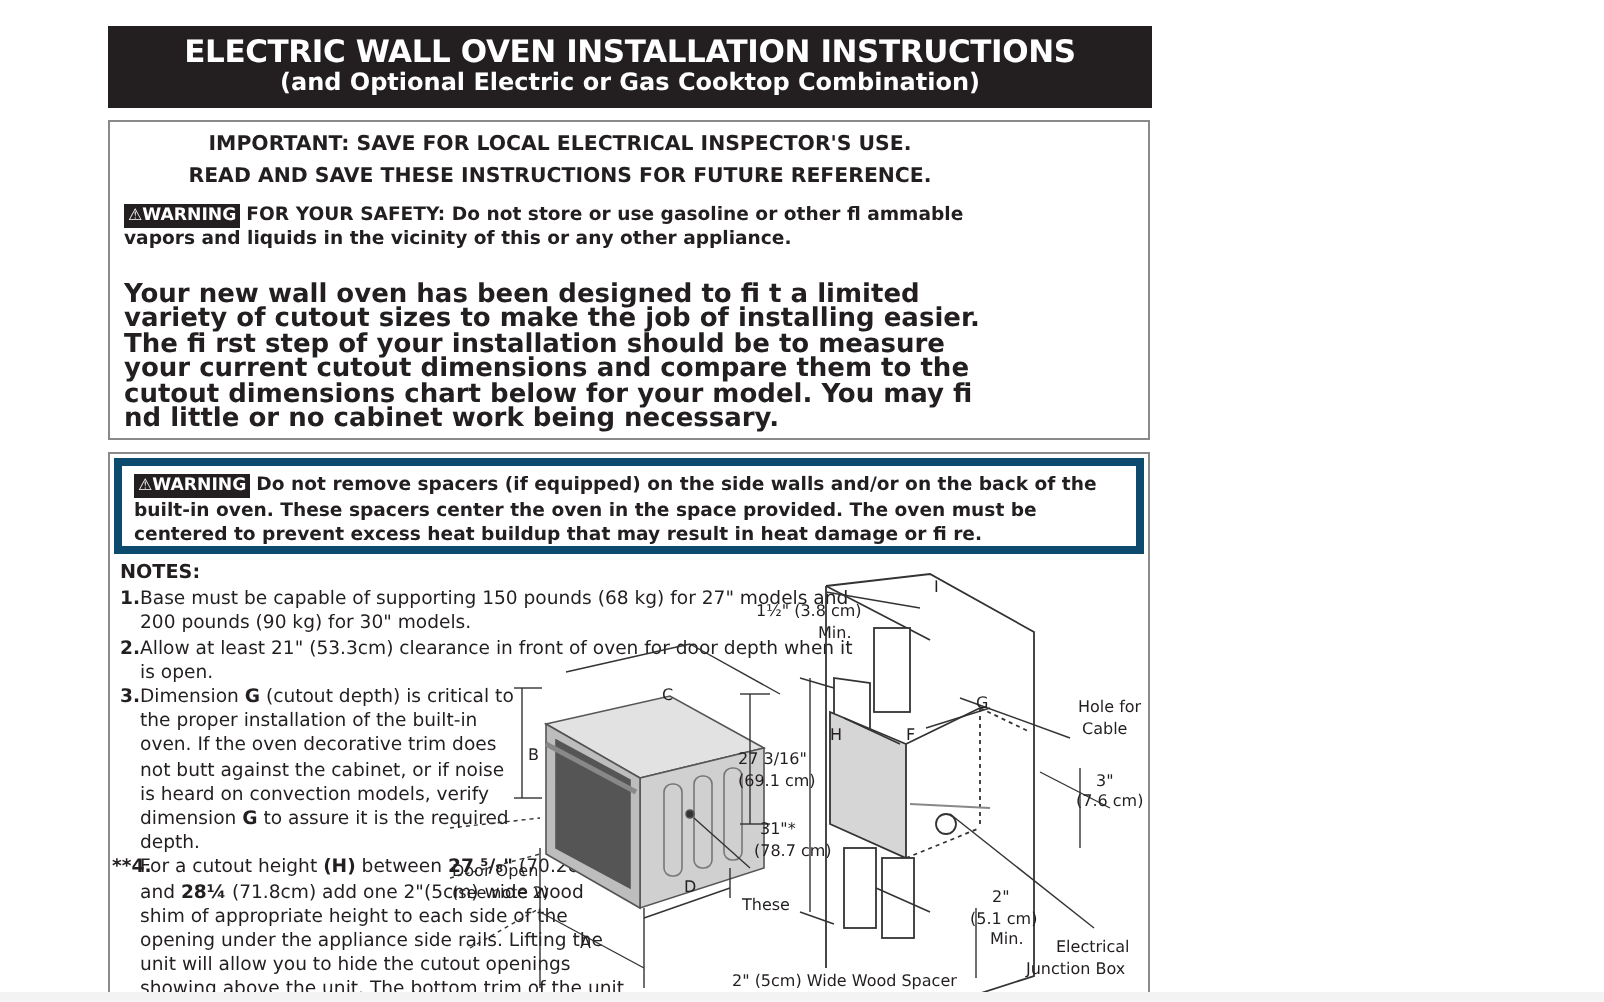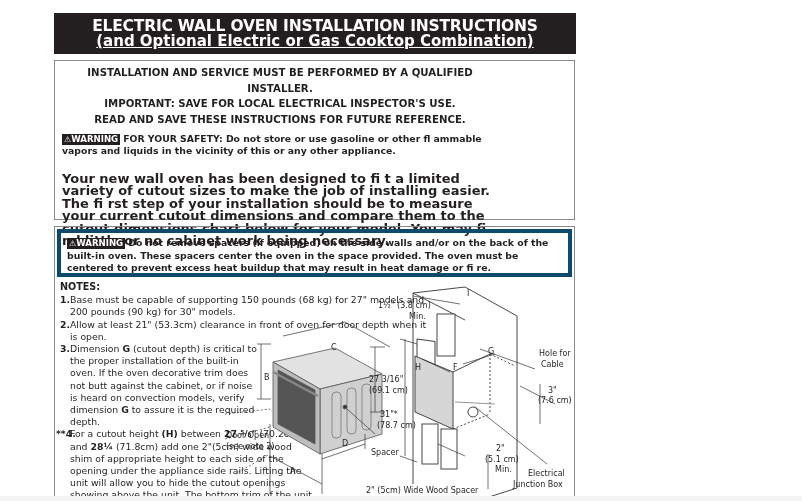--- a/index.html
+++ b/index.html
@@ -6,21 +6,21 @@
   body {
     width: 802px; height: 501px; overflow: hidden; background: #ffffff;
     font-family: "DejaVu Sans", sans-serif; color: #231f20; position: relative;
   }
   .page { position: absolute; left: 0; top: 0; width: 802px; height: 501px; }
   .title-bar {
     position: absolute; left: 54px; top: 13px; width: 522px; height: 41px;
     background: #231f20; color: #fff; text-align: center;
   }
   .title-main { font-weight: bold; font-size: 15.5px; letter-spacing: -0.2px; margin-top: 4px; line-height: 18px; }
-  .title-sub { font-weight: bold; font-size: 15px; line-height: 12px; text-decoration: underline; }
+  .title-sub { font-weight: bold; font-size: 12px; line-height: 12px; }
 
   .box1 {
     position: absolute; left: 54px; top: 60px; width: 521px; height: 160px;
     border: 1px solid #8a8a8a; box-sizing: border-box;
   }
   .box1-inner {
     position: absolute; left: 56px; top: 62px; width: 448px; height: 156px;
   }
   .centered-bold { text-align: center; font-weight: bold; font-size: 10.2px; line-height: 15.5px; margin-top: 3px; }
   .warn-line { font-weight: bold; font-size: 9.3px; line-height: 12px; margin-top: 6px; padding-left: 6px; }
@@ -66,21 +66,20 @@
 <div class="page">
 
   <div class="title-bar">
     <div class="title-main">ELECTRIC WALL OVEN INSTALLATION INSTRUCTIONS</div>
     <div class="title-sub">(and Optional Electric or Gas Cooktop Combination)</div>
   </div>
 
   <div class="box1"></div>
   <div class="box1-inner">
     <div class="centered-bold">
-      <div>INSTALLATION AND SERVICE MUST BE PERFORMED BY A QUALIFIED INSTALLER.</div>
       <div>IMPORTANT: SAVE FOR LOCAL ELECTRICAL INSPECTOR'S USE.</div>
       <div>READ AND SAVE THESE INSTRUCTIONS FOR FUTURE REFERENCE.</div>
     </div>
     <div class="warn-line">
       <span class="warn-badge"><span class="tri">⚠</span><span>WARNING</span></span><span>FOR YOUR SAFETY: Do not store or use gasoline or other fl ammable vapors and liquids in the vicinity of this or any other appliance.</span>
     </div>
     <div class="para">Your new wall oven has been designed to fi t a limited variety of cutout sizes to make the job of installing easier. The fi rst step of your installation should be to measure your current cutout dimensions and compare them to the cutout dimensions chart below for your model. You may fi nd little or no cabinet work being necessary.</div>
   </div>
 
 
@@ -180,21 +179,21 @@
     </svg>
 
     <span class="lbl" style="left:39px;top:89px;">B</span>
     <span class="lbl" style="left:106px;top:59px;">C</span>
     <span class="lbl" style="left:117px;top:155px;">D</span>
     <span class="lbl" style="left:65px;top:183px;">A</span>
     <span class="lbl" style="left:1px;top:147px;">Door Open</span>
     <span class="lbl" style="left:1px;top:158px;">(see note 2)</span>
     <span class="lbl" style="left:144px;top:91px;">27 3/16"</span>
     <span class="lbl" style="left:144px;top:102px;">(69.1 cm)</span>
-    <span class="lbl" style="left:146px;top:164px;">Spacer</span>
+    <span class="lbl" style="left:146px;top:164px;">These</span>
     <span class="lbl" style="left:153px;top:17px;">1½" (3.8 cm)</span>
     <span class="lbl" style="left:184px;top:28px;">Min.</span>
     <span class="lbl" style="left:190px;top:79px;">H</span>
     <span class="lbl" style="left:228px;top:79px;">F</span>
     <span class="lbl" style="left:263px;top:63px;">G</span>
     <span class="lbl" style="left:242px;top:5px;">I</span>
     <span class="lbl" style="left:155px;top:126px;">31"*</span>
     <span class="lbl" style="left:152px;top:137px;">(78.7 cm)</span>
     <span class="lbl" style="left:314px;top:65px;text-align:center;">Hole for</span>
     <span class="lbl" style="left:316px;top:76px;">Cable</span>

